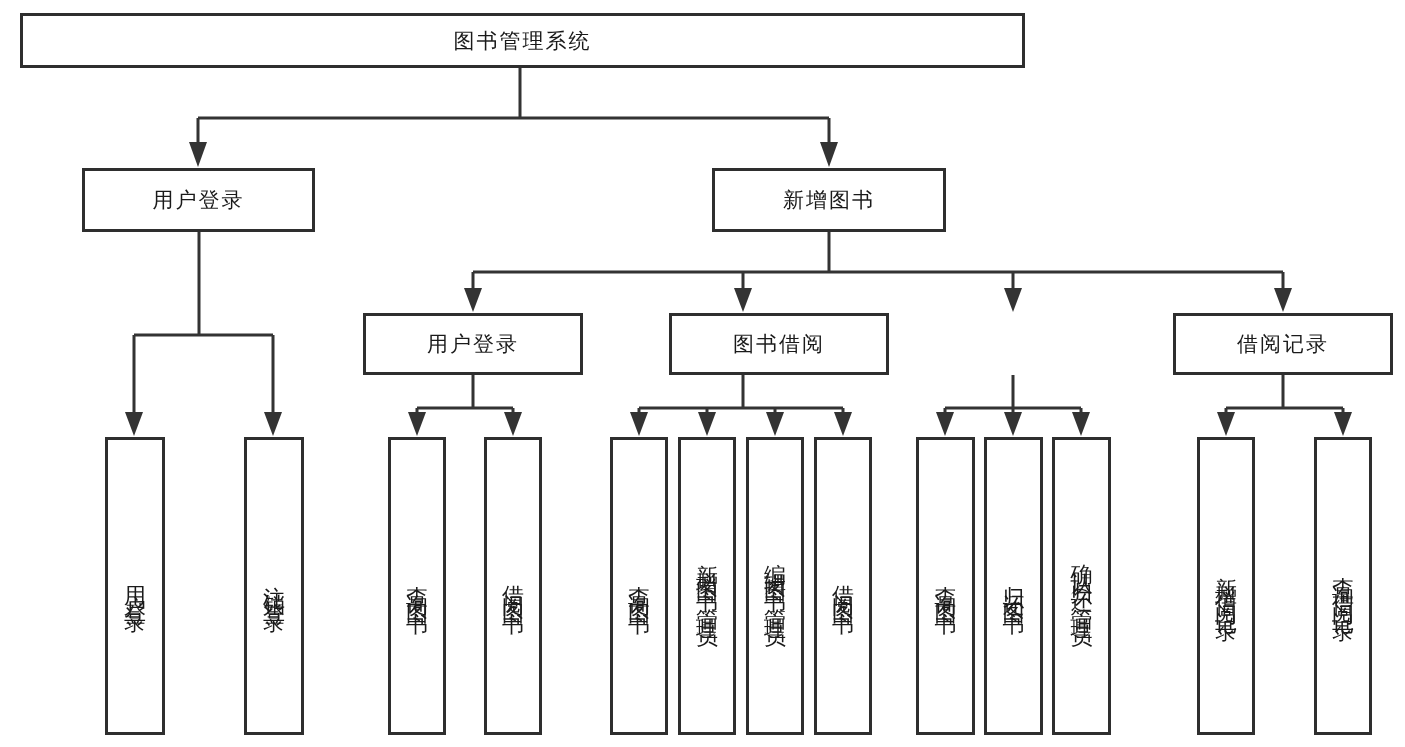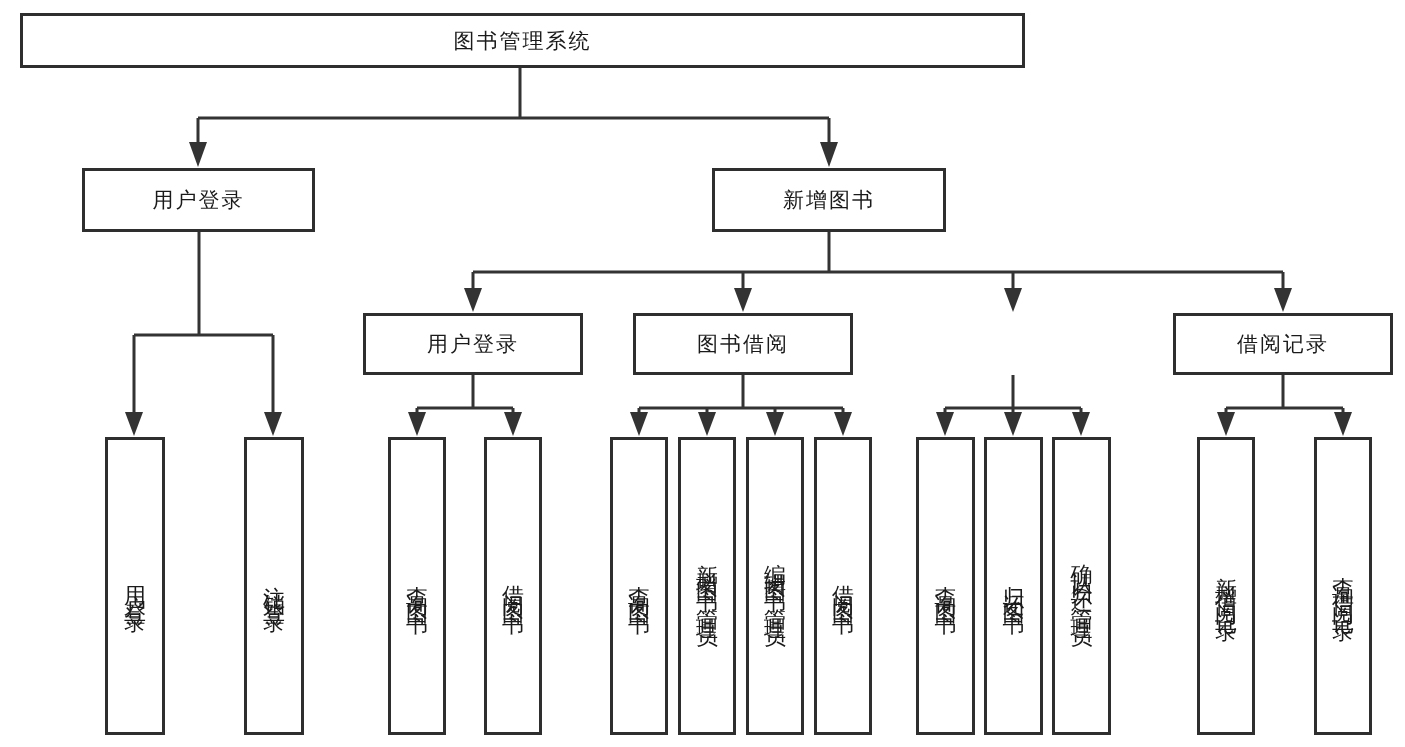--- a/index.html
+++ b/index.html
@@ -69,21 +69,21 @@
   <div class="node h" style="left:82px;top:168px;width:233px;height:64px">
     <span class="label">用户登录</span>
   </div>
   <div class="node h" style="left:712px;top:168px;width:234px;height:64px">
     <span class="label">新增图书</span>
   </div>
 
   <div class="node h" style="left:363px;top:313px;width:220px;height:62px">
     <span class="label">用户登录</span>
   </div>
-  <div class="node h" style="left:633px;top:313px;width:220px;height:62px">
+  <div class="node h" style="left:669px;top:313px;width:220px;height:62px">
     <span class="label">图书借阅</span>
   </div>
   <div class="node h" style="left:1173px;top:313px;width:220px;height:62px">
     <span class="label">借阅记录</span>
   </div>
 
   <div class="node v" style="left:105px;top:437px;width:60px;height:298px">
     <span class="label">用户登录</span>
   </div>
   <div class="node v" style="left:244px;top:437px;width:60px;height:298px">

